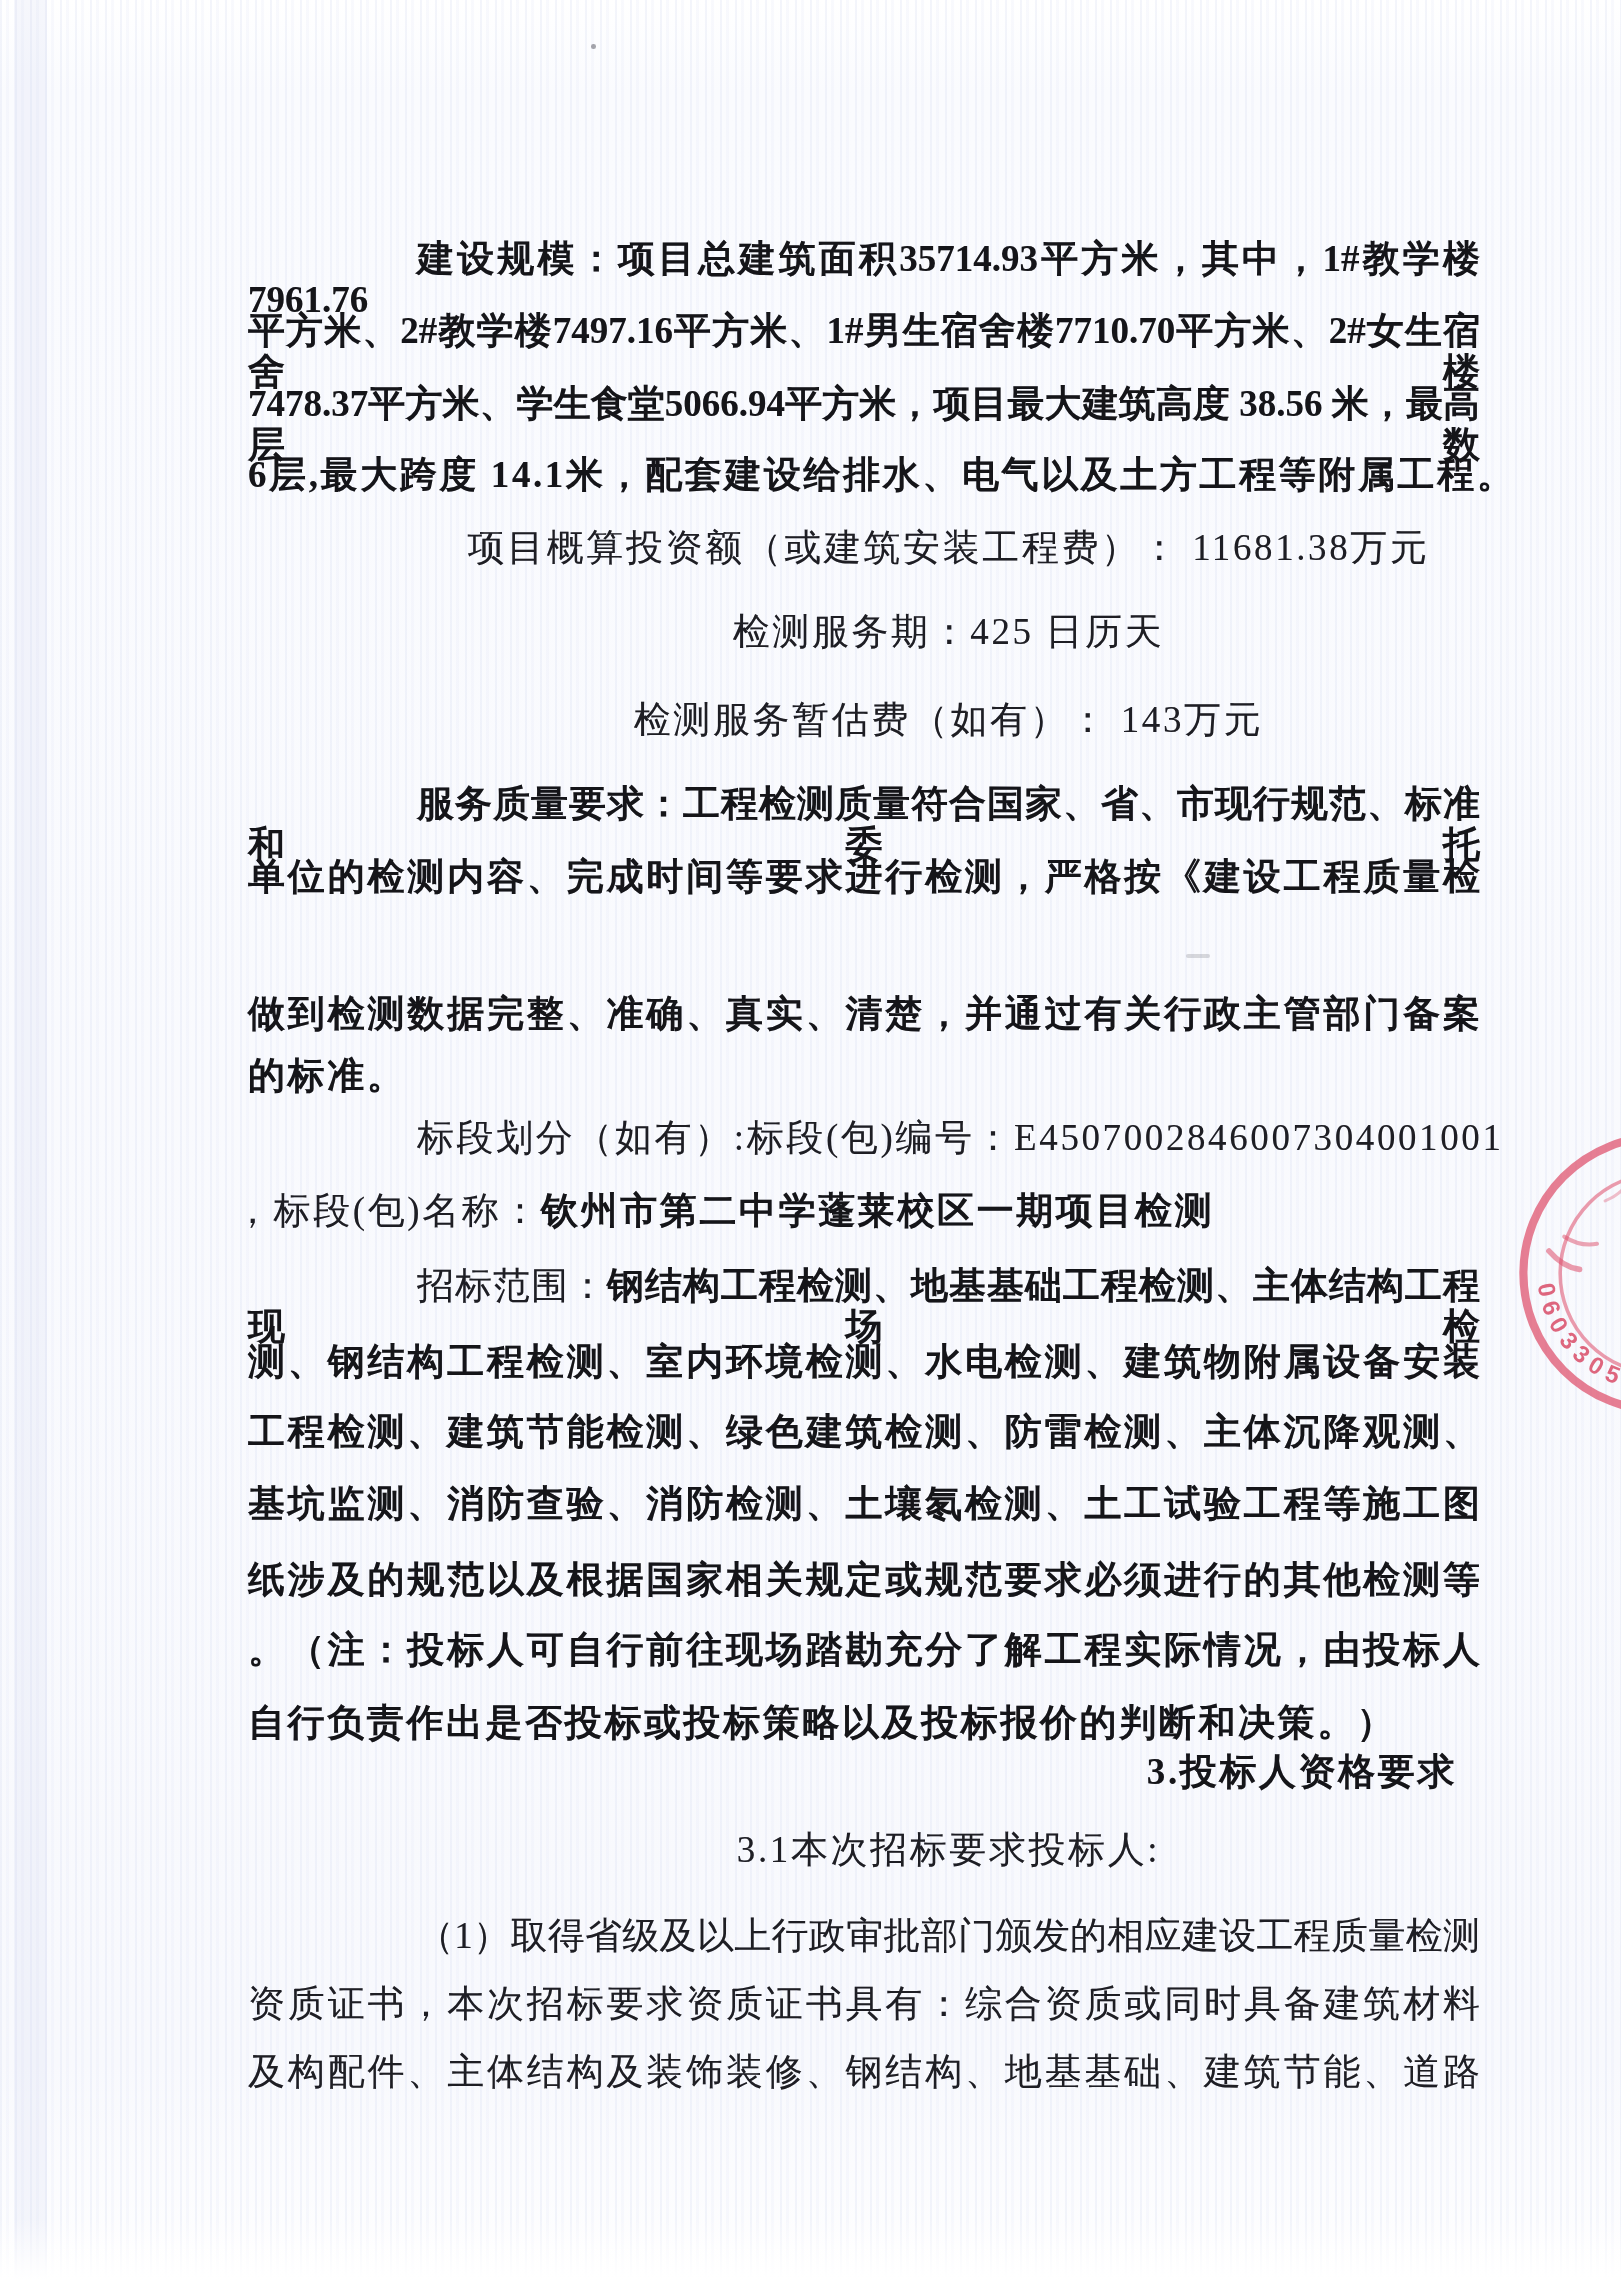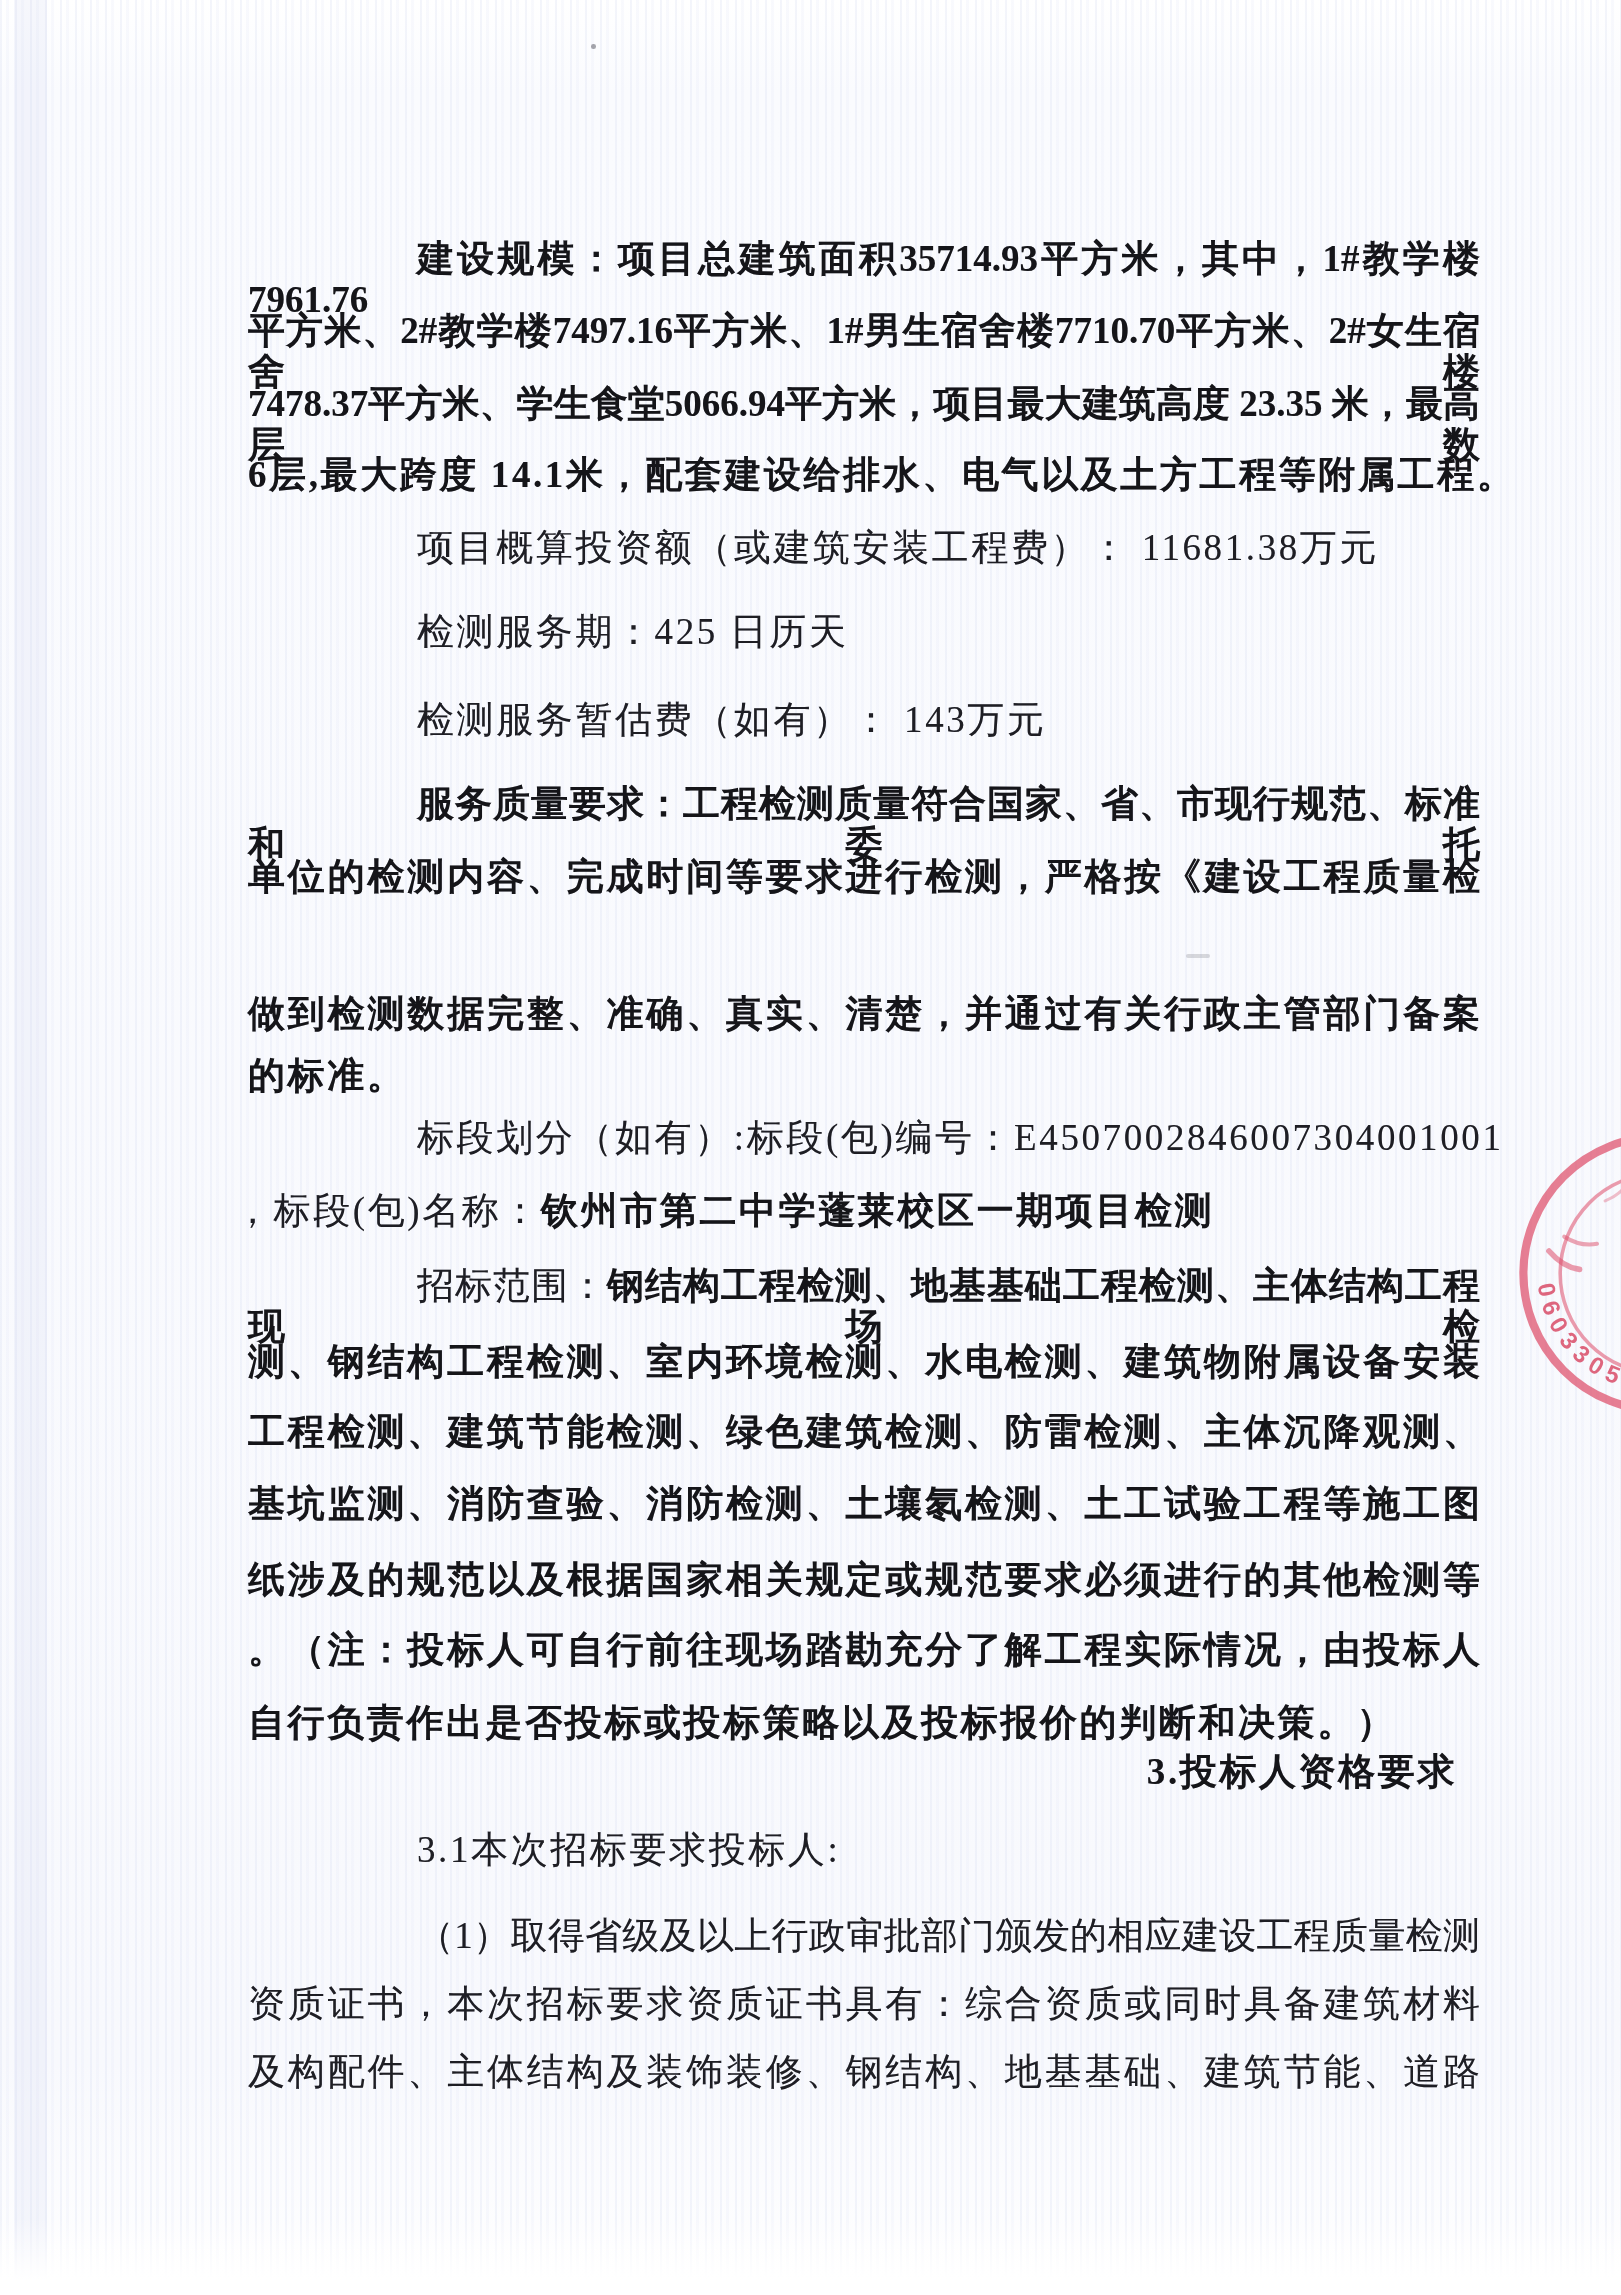--- a/index.html
+++ b/index.html
@@ -35,42 +35,42 @@
     height:41px;
     line-height:41px;
     font-size:37px;
     letter-spacing:2.6px;
     white-space:nowrap;
     text-shadow:0 0 0.5px rgba(30,30,40,0.35);
     margin-top:16px;
   }
   .bold{font-weight:700;color:#151519;}
   .ln .b{font-weight:700;color:#151519;}
-  .ind{text-indent:169px;}
+  .ind{text-indent:169px;text-align:center;}
   .just{
     letter-spacing:0;
     white-space:normal;
     text-align:justify;
     text-align-last:justify;
     text-justify:distribute;
   }
   .heading{left:225px;text-align:right;}
   .speck{position:absolute;border-radius:50%;background:rgba(60,60,70,0.45);}
   .smudge{position:absolute;height:3.6px;border-radius:2px;background:rgba(90,90,100,0.22);}
   .stamp-svg{position:absolute;left:1457px;top:1114px;}
 </style>
 </head>
 <body>
 
 <div class="page">
   <div class="edge-band"></div>
 
   <div class="ln bold ind just" style="top:222px"><span>建设规模：项目总建筑面积35714.93平方米，其中，1#教学楼7961.76</span></div>
   <div class="ln bold just" style="top:294px"><span>平方米、2#教学楼7497.16平方米、1#男生宿舍楼7710.70平方米、2#女生宿舍楼</span></div>
-  <div class="ln bold just" style="top:367px"><span>7478.37平方米、学生食堂5066.94平方米，项目最大建筑高度 23.35 米，最高层数</span></div>
+  <div class="ln bold just" style="top:367px"><span>7478.37平方米、学生食堂5066.94平方米，项目最大建筑高度 38.56 米，最高层数</span></div>
   <div class="ln bold" style="top:438px"><span>6层,最大跨度 14.1米，配套建设给排水、电气以及土方工程等附属工程。</span></div>
 
   <div class="ln ind" style="top:511px"><span>项目概算投资额（或建筑安装工程费）： 11681.38万元</span></div>
   <div class="ln ind" style="top:595px"><span>检测服务期：425 日历天</span></div>
   <div class="ln ind" style="top:683px"><span>检测服务暂估费（如有）： 143万元</span></div>
 
   <div class="ln bold ind just" style="top:767px"><span>服务质量要求：工程检测质量符合国家、省、市现行规范、标准和委托</span></div>
   <div class="ln bold just" style="top:840px"><span>单位的检测内容、完成时间等要求进行检测，严格按《建设工程质量检</span></div>
   <div class="ln bold just" style="top:977px"><span>做到检测数据完整、准确、真实、清楚，并通过有关行政主管部门备案</span></div>
   <div class="ln bold" style="top:1039px"><span>的标准。</span></div>

